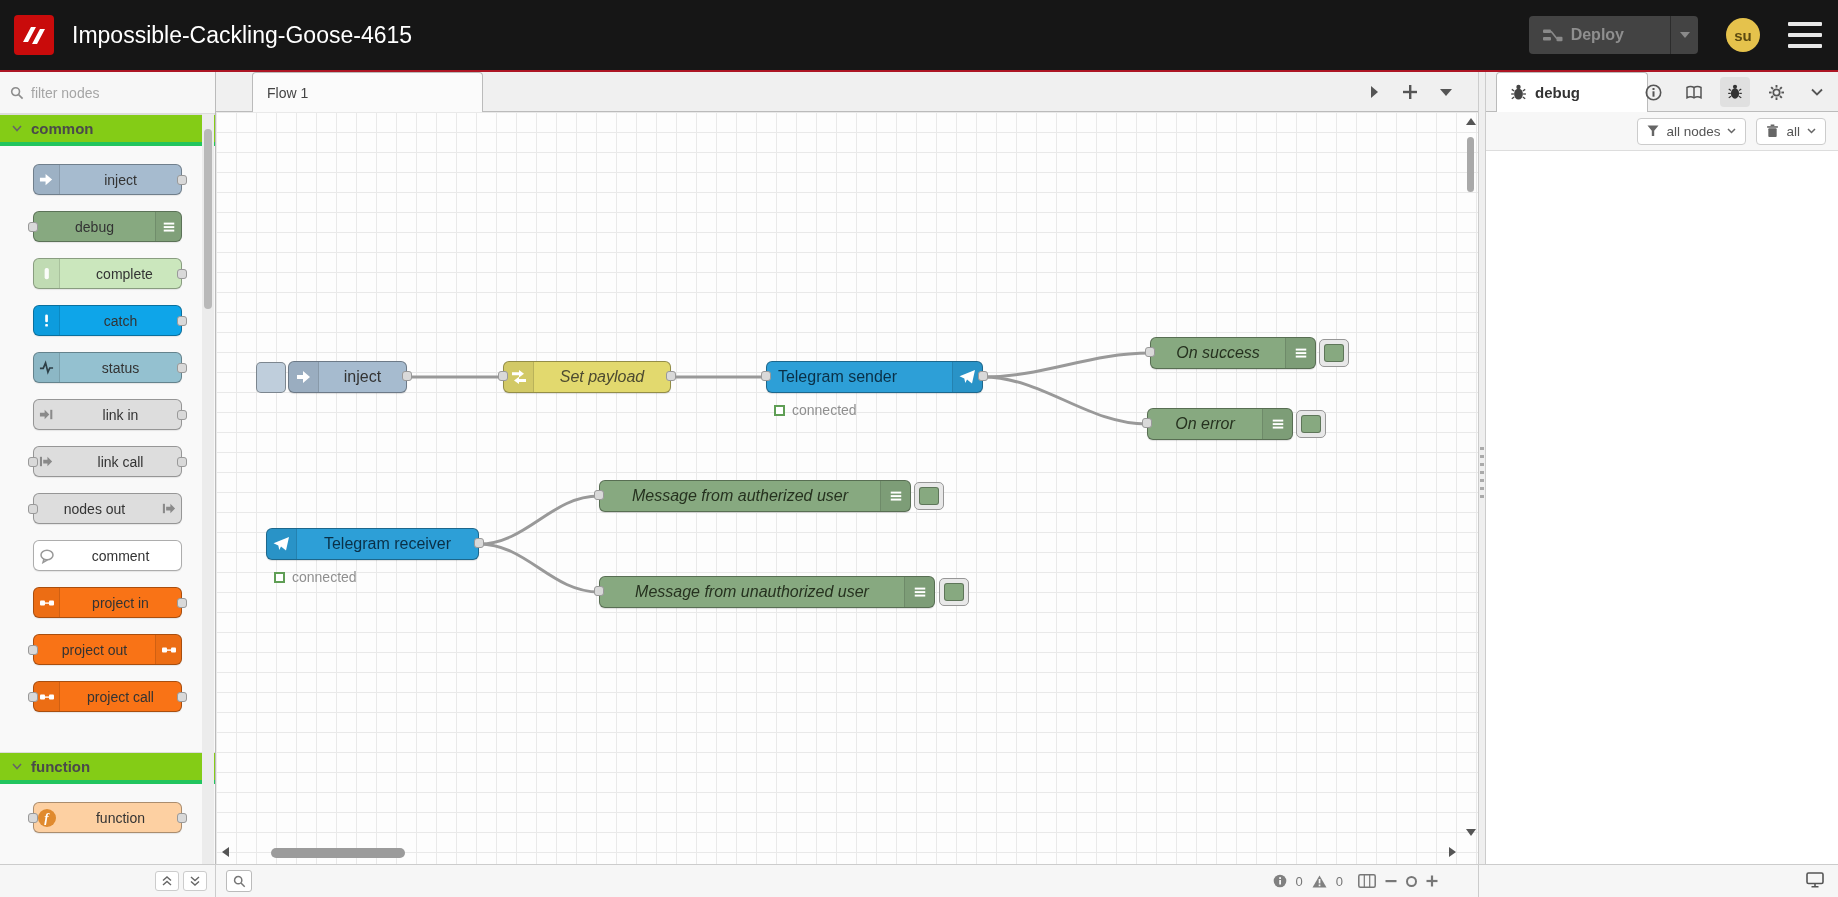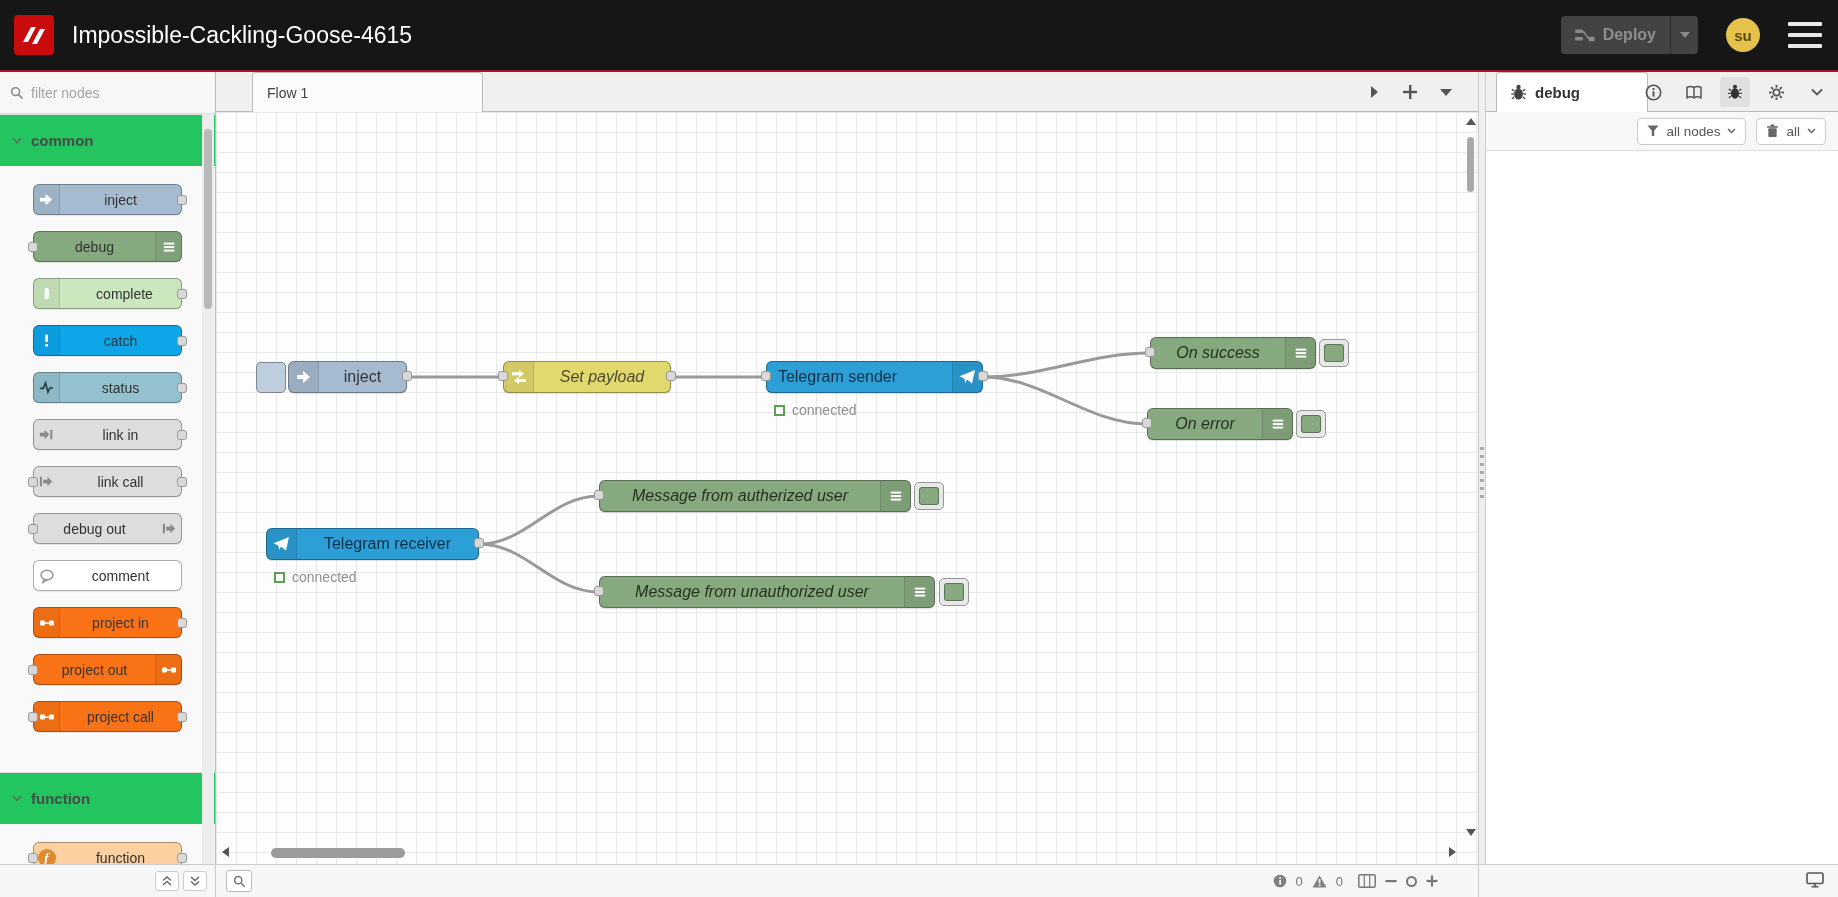--- a/index.html
+++ b/index.html
@@ -5,38 +5,38 @@
   * { box-sizing: border-box; margin: 0; padding: 0; }
   html,body { width:1838px; height:897px; overflow:hidden; }
   body { font-family:"Liberation Sans", sans-serif; background:#fff; }
   .app { width:1838px; height:897px; display:flex; flex-direction:column;border-radius:29px; }
 
   
   header { height:72px; background:#161616; border-bottom:2px solid #ad1625; display:flex; align-items:center; padding:0 0 0 14px; }
   .logo { width:40px; height:40px; background:#c90b0b; border-radius:4px; display:flex; align-items:center; justify-content:center; flex:0 0 auto; }
   .app-title { color:#fff; font-size:23px; font-weight:400; margin-left:18px; white-space:nowrap; }
   .header-right { margin-left:auto; display:flex; align-items:center; gap:0; padding-right:16px; }
-  .deploy-group { display:flex; height:38px; background:#434343; border-radius:4px; overflow:hidden; align-items:stretch; margin-right:28px; }
+  .deploy-group { display:flex; height:38px; background:#434343; border-radius:4px; overflow:hidden; align-items:stretch; margin-right:28px;gap:32px; }
   .deploy-main { display:flex; align-items:center; gap:8px; padding:0 14px; color:#8f8f8f; font-size:16px; font-weight:bold; }
   .deploy-caret { width:28px; display:flex; align-items:center; justify-content:center; border-left:1px solid #2c2c2c; }
   .tri-down { width:0; height:0; border-left:5px solid transparent; border-right:5px solid transparent; border-top:6px solid #8a8a8a; display:inline-block; }
   .avatar { width:34px; height:34px; border-radius:50%; background:#e5c24c; color:#5c4a10; font-size:15px; font-weight:bold; display:flex; align-items:center; justify-content:center; margin-right:28px; }
   .hamburger { width:34px; height:26px; display:flex; flex-direction:column; justify-content:space-between; cursor:pointer; }
   .hamburger span { display:block; height:4px; background:#e8e8e8; border-radius:1px; }
 
   
   .main { flex:1; display:flex; min-height:0; }
 
   
   .palette { width:216px; border-right:1px solid #bbb; background:#f9f9f9; position:relative; display:flex; flex-direction:column; overflow:hidden; }
   .palette-search { height:42px; background:#f7f7f7; border-bottom:1px solid #ddd; display:flex; align-items:center; padding:0 10px; gap:7px; flex:0 0 auto; }
   .palette-search input { border:none; outline:none; background:transparent; font-size:14px; color:#444; width:150px; font-family:"Liberation Sans",sans-serif; }
   .palette-search input::placeholder { color:#a5a5a5; }
   .palette-body { flex:1; overflow:hidden; position:relative; }
-  .cat-header { height:52px; background:#22c55e; border-top:1px solid #ddd; border-bottom:1px solid #22c55e; display:flex; align-items:center; gap:9px; padding:0 12px; font-size:15px; font-weight:bold; color:#4a4a4a; cursor:pointer; }
+  .cat-header { height:32px; background:#84cc16; border-top:1px solid #ddd; border-bottom:4px solid #22c55e; display:flex; align-items:center; gap:9px; padding:0 12px; font-size:15px; font-weight:bold; color:#4a4a4a; cursor:pointer; }
   .category + .category { margin-top:20px; }
   .cat-items { padding-top:18px; padding-bottom:4px; }
   .pnode { position:relative; width:149px; height:31px; margin:0 auto 16px auto; border:1px solid rgba(0,0,0,0.32); border-radius:6px; display:flex; align-items:stretch; font-size:14px; color:#333; box-shadow:0 1px 1px rgba(0,0,0,0.08); cursor:grab; }
   .pnode .picon { width:26px; display:flex; align-items:center; justify-content:center; background:rgba(0,0,0,0.05); flex:0 0 auto; }
   .pnode .picon.side-l { border-right:1px solid rgba(0,0,0,0.12); border-radius:5px 0 0 5px; }
   .pnode .picon.side-r { border-left:1px solid rgba(0,0,0,0.12); border-radius:0 5px 5px 0; }
   .pnode .picon.plain { background:transparent; border-color:transparent; }
   .pnode .plabel { flex:1; display:flex; align-items:center; justify-content:center; white-space:nowrap; padding:0 4px; }
   .pport { position:absolute; width:10px; height:10px; background:#d9d9d9; border:1px solid #999; border-radius:3px; top:50%; margin-top:-5px; }
   .pport.in { left:-6px; } .pport.out { right:-6px; }
@@ -247,21 +247,21 @@
                     <rect x="1" y="3" width="2.2" height="10" fill="#8a8a8a"></rect>
                     <polygon points="4.5,6 9,6 9,3 14,8 9,13 9,10 4.5,10" fill="#8a8a8a"></polygon>
                   </svg>
               </span>
               <span class="plabel">link call</span>
               <span class="pport in"></span>
               <span class="pport out"></span>
             </div>
 
             <div class="pnode p-link">
-              <span class="plabel">debug out</span>
+              <span class="plabel">nodes out</span>
               <span class="picon side-r plain">
                 <svg width="15" height="15" viewBox="0 0 16 16">
                     <rect x="2" y="3" width="2.2" height="10" fill="#8a8a8a"></rect>
                     <polygon points="5.5,6 10,6 10,3 15,8 10,13 10,10 5.5,10" fill="#8a8a8a"></polygon>
                   </svg>
               </span>
               <span class="pport in"></span>
             </div>
 
             <div class="pnode p-comment">

